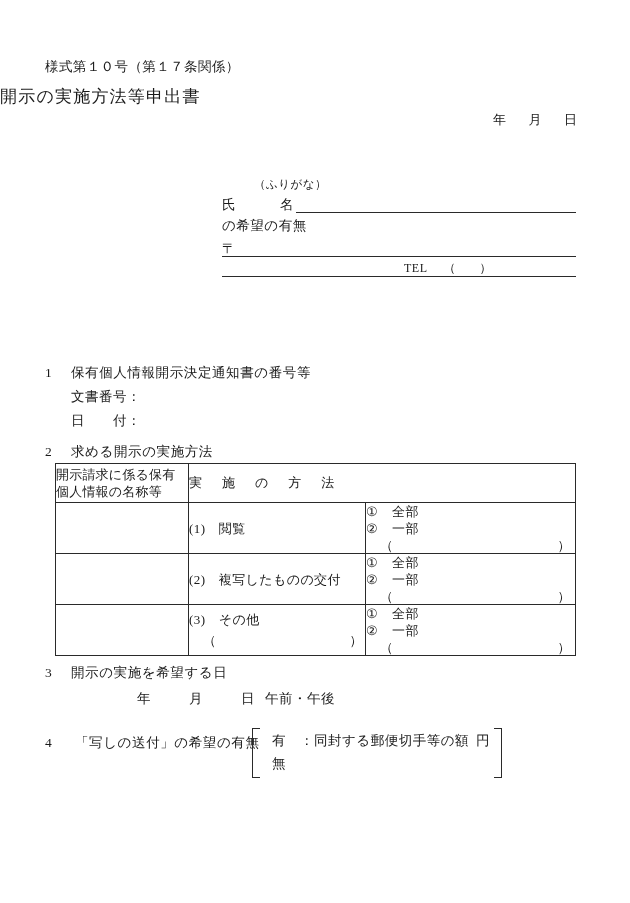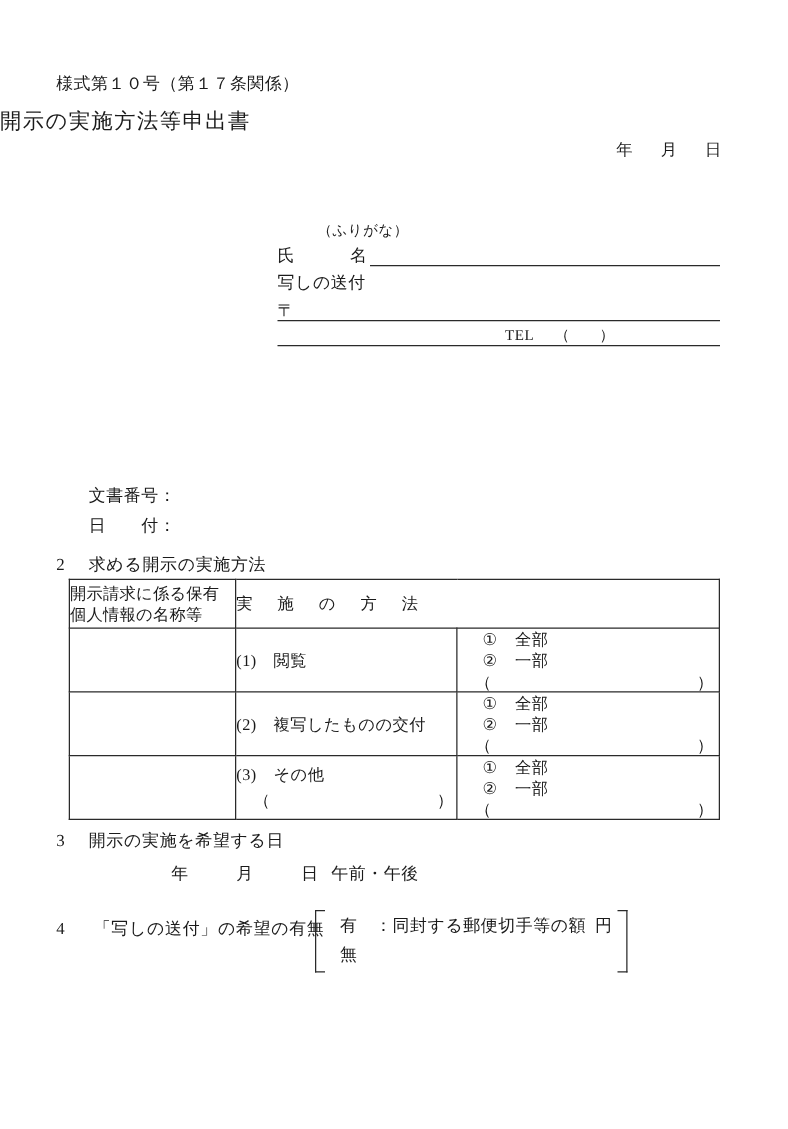--- a/index.html
+++ b/index.html
@@ -210,21 +210,21 @@
   }
   td.cell-method .sub-paren .pr {
     position: absolute;
     right: 2px;
   }
   td.cell-scope {
     padding: 5px 8px 5px 10px;
     line-height: 17px;
     letter-spacing: 0.4px;
   }
-  td.cell-scope .opt { display: block; margin-left: 20px; }
+  td.cell-scope .opt { display: block; }
   td.cell-scope .opt .mark { display: inline-block; width: 26px; }
   td.cell-scope .paren-line {
     display: block;
     position: relative;
     height: 16px;
   }
   td.cell-scope .paren-line .pl { position: absolute; left: 14px; }
   td.cell-scope .paren-line .pr { position: absolute; right: 4px; }
 </style>
 </head>
@@ -240,31 +240,34 @@
   </div>
 
 
   <div class="abs furigana">（ふりがな）</div>
 
   <div class="abs name-row">
     <span>氏</span><span class="gap"></span><span>名</span>
   </div>
   <div class="rule rule-name"></div>
 
-  <div class="abs addr-row">写しの送付</div>
+  <div class="abs addr-row">の希望の有無</div>
 
   <div class="abs zip-row">〒</div>
   <div class="rule rule-zip"></div>
 
   <div class="abs tel-row">
     <span class="tel-label">TEL</span><span class="gap1"></span><span class="paren">（　）</span>
   </div>
   <div class="rule rule-tel"></div>
 
 
+  <div class="abs sec-head sec1">
+    <span class="num">1</span><span>保有個人情報開示決定通知書の番号等</span>
+  </div>
   <div class="abs sec1-line1">文書番号：</div>
   <div class="abs sec1-line2">
     <span>日</span><span class="sp"></span><span>付：</span>
   </div>
 
   <div class="abs sec-head sec2">
     <span class="num">2</span><span>求める開示の実施方法</span>
   </div>
 
   <table class="method-table">

